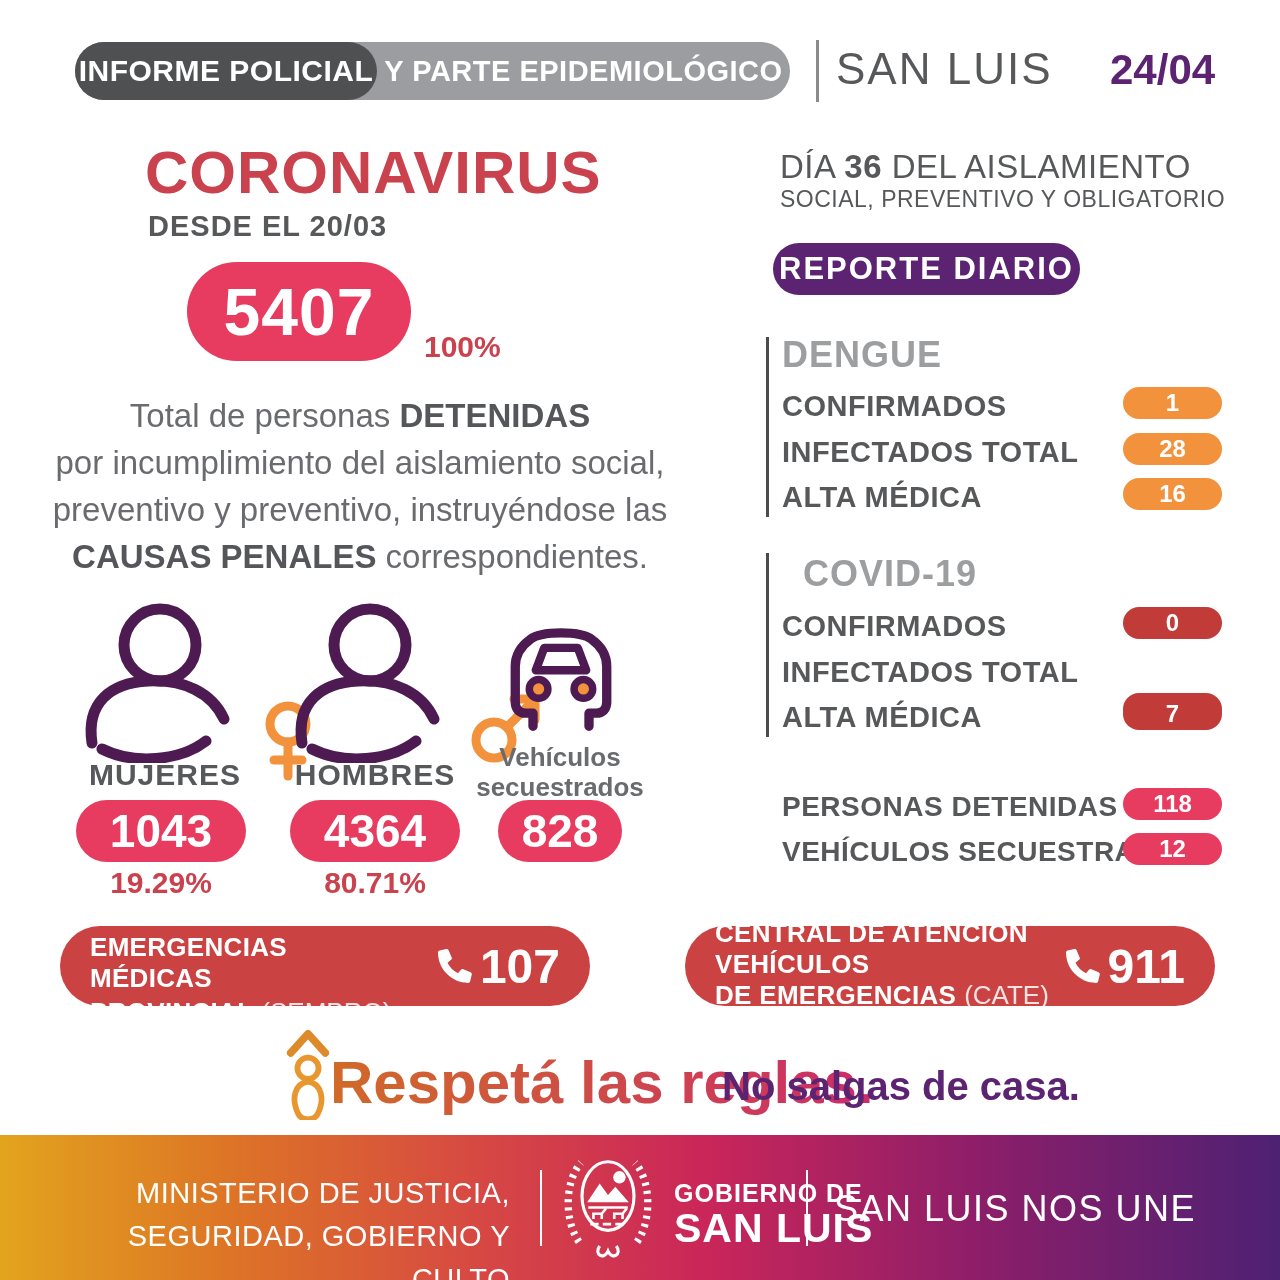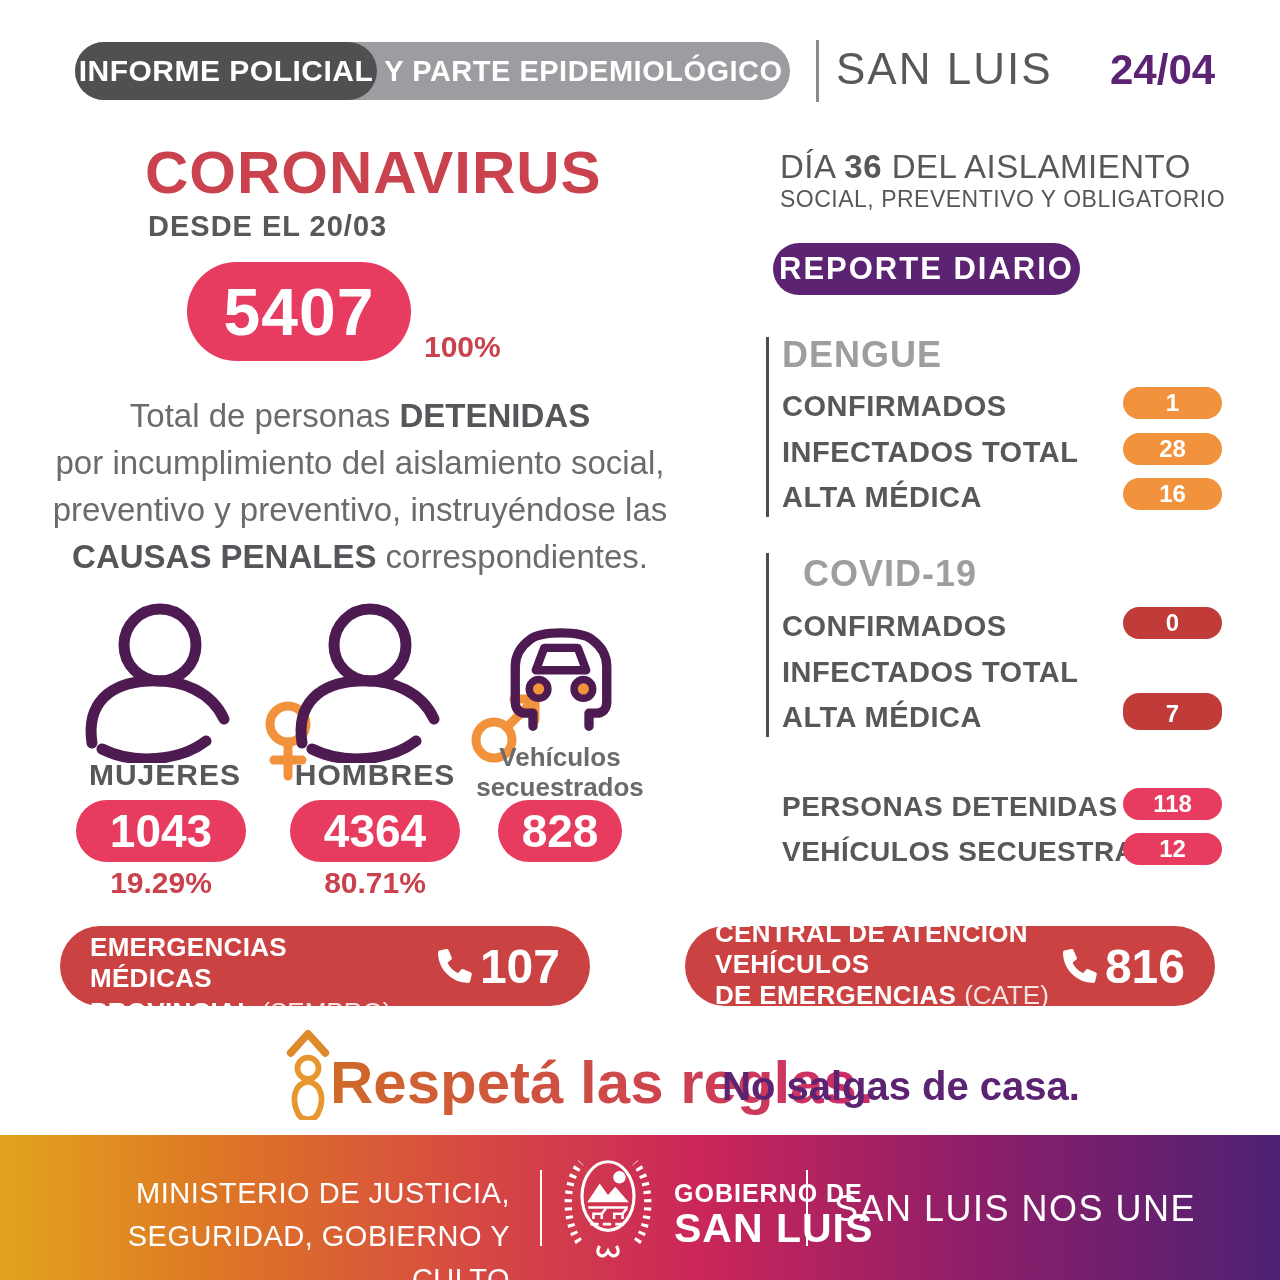--- a/index.html
+++ b/index.html
@@ -222,21 +222,21 @@
 
   <div class="abs banner" style="left:685px;width:530px;">
     <div class="txt">
       <div class="l1">CENTRAL DE ATENCIÓN VEHÍCULOS</div>
       <div><span class="l2b">DE EMERGENCIAS</span><span class="l2l">(CATE)</span></div>
     </div>
     <div class="phone-wrap">
       <svg width="34" height="34" viewBox="0 0 24 24">
         <path fill="#fff" d="M23.8 18.1l-1.1 4.7c-.15.67-.74 1.13-1.42 1.13C9.6 23.9 0 14.3 0 2.55 0 1.87.47 1.28 1.13 1.13L5.85.04c.65-.15 1.35.2 1.63.85l2.17 5.06c.25.6.08 1.3-.42 1.7L6.7 9.7c1.6 3.23 4.22 5.86 7.45 7.45l2.06-2.52c.4-.5 1.1-.68 1.7-.42l5.06 2.17c.64.28 1 .97.84 1.7z"></path>
       </svg>
-      <span class="phone-num">816</span>
+      <span class="phone-num">911</span>
     </div>
   </div>
 
   <svg class="abs" style="left:286px;top:1028px;" width="44" height="92" viewBox="0 0 44 96">
     <polyline points="4,26 22,6 40,26" fill="none" stroke="#dd8a2a" stroke-width="8" stroke-linecap="round" stroke-linejoin="round"></polyline>
     <circle cx="22" cy="42" r="11" fill="none" stroke="#e8962f" stroke-width="6"></circle>
     <path d="M12 90 C 4 74 8 58 22 56 C 36 58 40 74 32 90 C 28 97 16 97 12 90 Z" fill="none" stroke="#e8962f" stroke-width="6" stroke-linejoin="round"></path>
   </svg>
   <div class="abs msg-main">Respetá las reglas.</div>
   <div class="abs msg-sec">No salgas de casa.</div>

